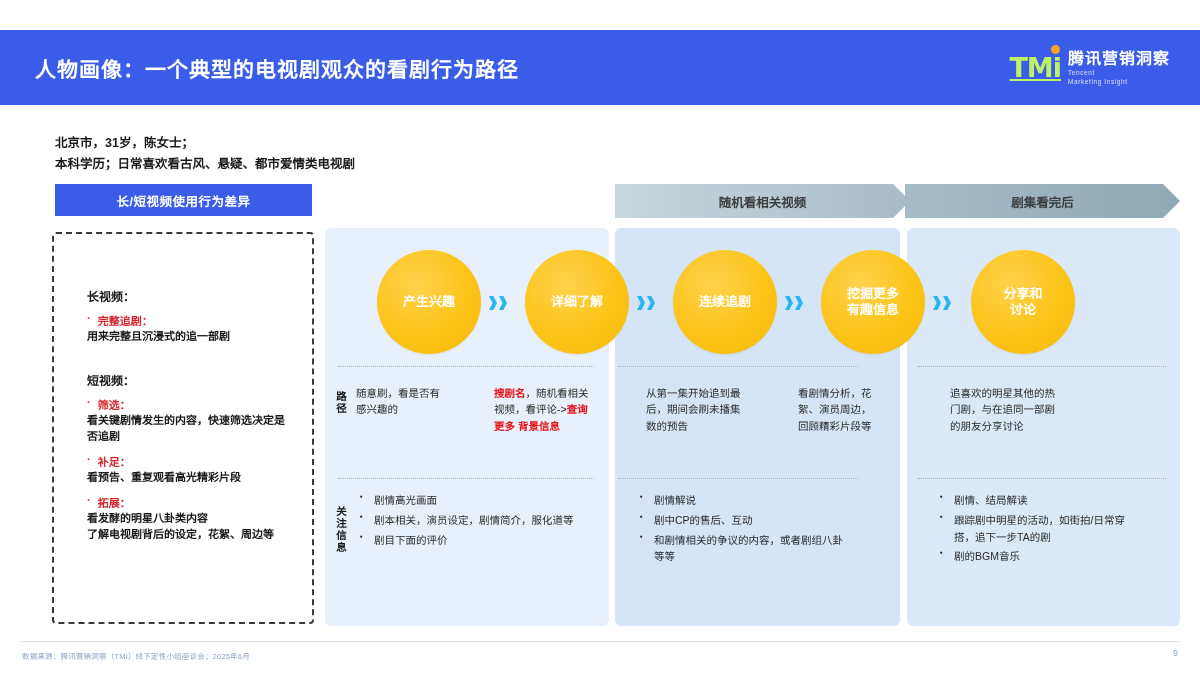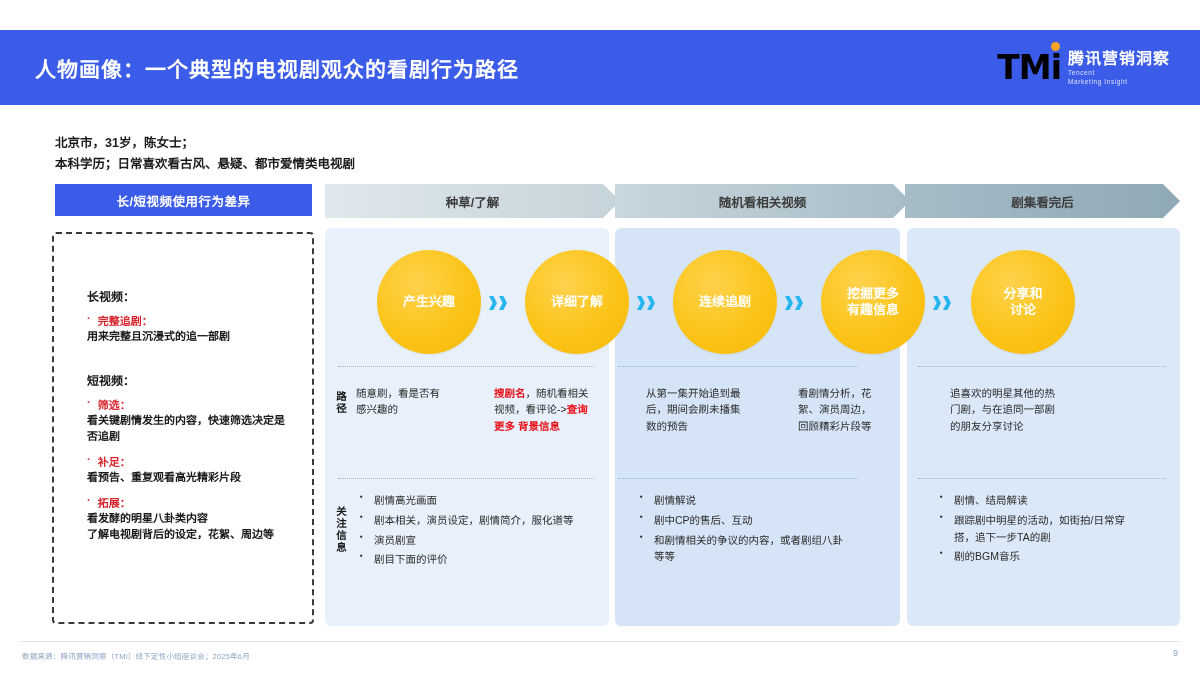--- a/index.html
+++ b/index.html
@@ -17,22 +17,22 @@
     display: flex; align-items: center; justify-content: space-between;
   }
   #header-title {
     color: #ffffff; font-size: 21px; font-weight: bold;
     margin-left: 35px; letter-spacing: 1px; white-space: nowrap;
   }
   #logo-block {
     display: flex; align-items: center; margin-right: 30px; gap: 7px;
   }
   #logo-tmi {
-    position: relative; color: #000000; font-size: 33px; font-weight: bold;
-    font-family: "DejaVu Sans", sans-serif; letter-spacing: -1px; line-height: 1;
+    position: relative; color: #bef264; font-size: 27px; font-weight: bold;
+    font-family: "DejaVu Sans", sans-serif; letter-spacing: -1px; line-height: 1; text-decoration: underline;
   }
   #logo-dot {
     position: absolute; right: 1px; top: -9px;
     width: 9px; height: 9px; border-radius: 50%; background: #f5a623;
   }
   #logo-text { display: flex; flex-direction: column; line-height: 1.25; }
   #logo-cn { color: #ffffff; font-size: 16px; font-weight: bold; letter-spacing: 1px; }
   #logo-en1, #logo-en2 { color: #d8e0fb; font-size: 6.5px; letter-spacing: 0.6px; }
 
   
@@ -192,23 +192,20 @@
   <div id="persona">
     <div>北京市，31岁，陈女士；</div>
     <div>本科学历；日常喜欢看古风、悬疑、都市爱情类电视剧</div>
   </div>
 
   <div id="left-chip">
     <span>长/短视频使用行为差异</span>
   </div>
 
   <div id="chevrons">
-    <div class="chev" id="chev-0">
-      <span>种草/了解</span>
-    </div>
     <div class="chev" id="chev-1">
       <span>随机看相关视频</span>
     </div>
     <div class="chev" id="chev-2">
       <span>剧集看完后</span>
     </div>
   </div>
 
   <div id="left-panel">
     <div id="left-inner">
@@ -319,21 +316,20 @@
   <div class="path-cell" id="path-0"><span>随意刷，看是否有感兴趣的</span></div>
   <div class="path-cell" id="path-1"><span class="hl">搜剧名</span><span>，随机看相关视频，看评论-&gt;</span><span class="hl">查询更多 背景信息</span></div>
   <div class="path-cell" id="path-2"><span>从第一集开始追到最后，期间会刷未播集数的预告</span></div>
   <div class="path-cell" id="path-3"><span>看剧情分析，花絮、演员周边，回顾精彩片段等</span></div>
   <div class="path-cell" id="path-4"><span>追喜欢的明星其他的热门剧，与在追同一部剧的朋友分享讨论</span></div>
 
   <div class="focus-cell" id="focus-0">
       <ul>
         <li>剧情高光画面</li>
         <li>剧本相关，演员设定，剧情简介，服化道等</li>
-        <li>演员剧宣</li>
         <li>剧目下面的评价</li>
       </ul>
     </div>
   <div class="focus-cell" id="focus-1">
       <ul>
         <li>剧情解说</li>
         <li>剧中CP的售后、互动</li>
         <li>和剧情相关的争议的内容，或者剧组八卦等等</li>
       </ul>
     </div>

